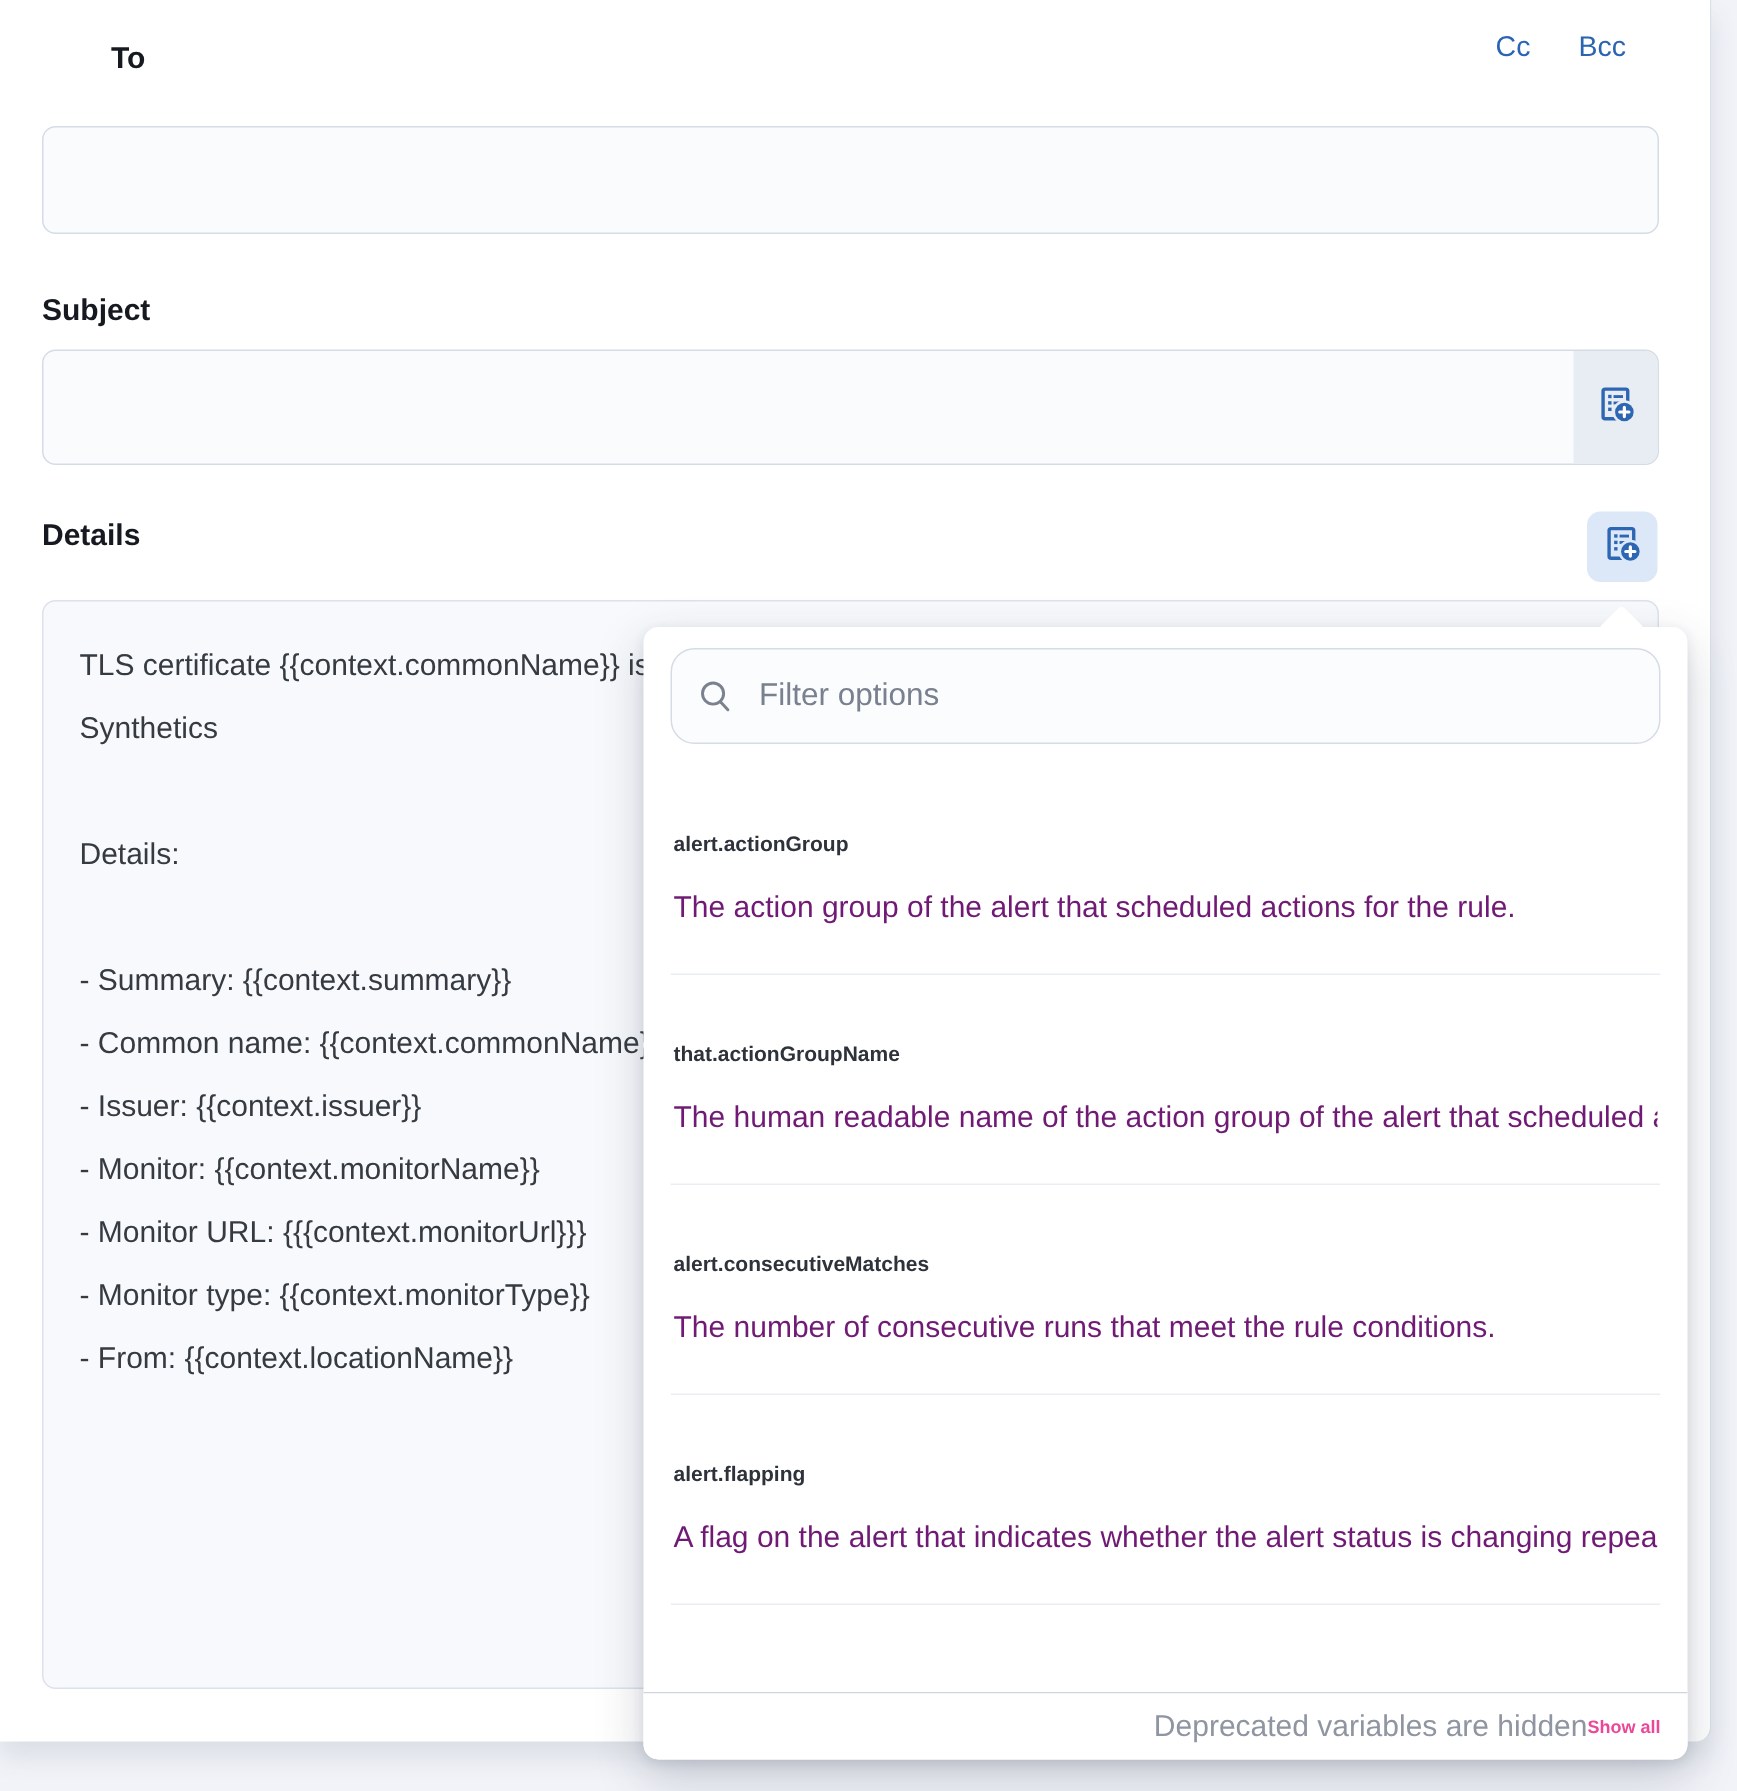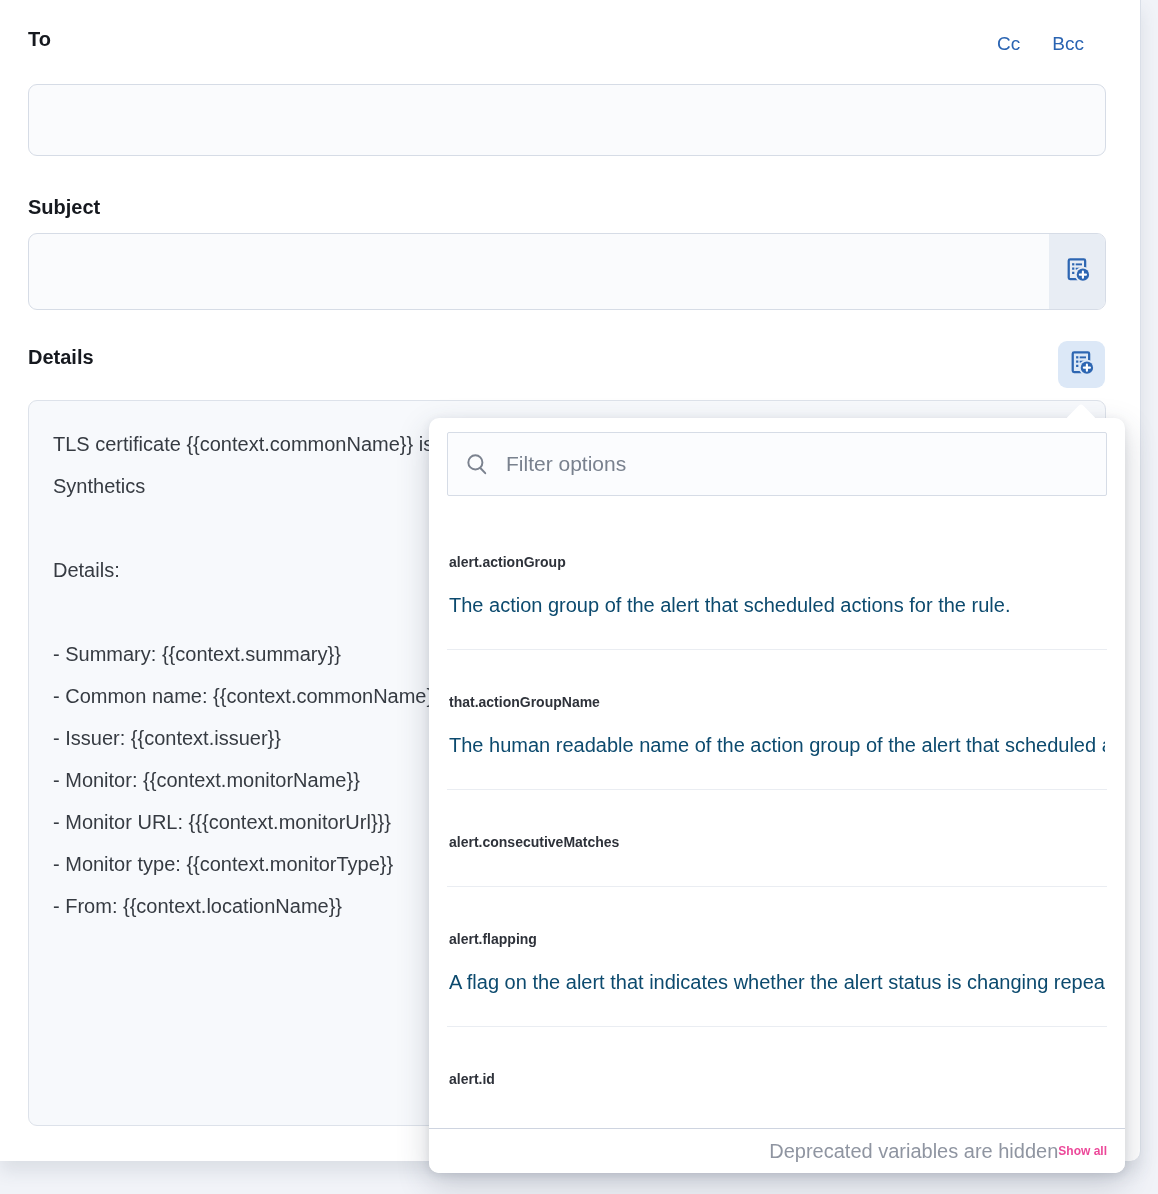--- a/index.html
+++ b/index.html
@@ -21,21 +21,21 @@
     border-radius:0 0 10px 0;
     box-shadow:0 10px 18px rgba(60,70,90,.12);
   }
 
   .field-label {
     position:absolute; left:28px;
     font-size:20px; font-weight:700; color:#16191f;
   }
 
   .to-links {
-    position:absolute; top:33px; left:28px; width:1078px;
+    position:absolute; top:21px; left:28px; width:1078px;
     display:flex; justify-content:flex-end; gap:32px;
     padding-right:22px;
     font-size:19px; font-weight:500;
   }
   .link { color:#2a64b2; cursor:pointer; }
 
   .text-field {
     position:absolute; left:28px; width:1078px;
     background:#fafbfd;
     border:1px solid #d6dce6;
@@ -88,21 +88,21 @@
   }
   .popover-arrow {
     position:absolute; top:-10px; left:641px;
     width:22px; height:22px; background:#fff;
     transform:rotate(45deg); border-radius:3px;
   }
   .popover-body { position:relative; padding:14px 18px 0; height:100%; }
 
   .filter-box {
     height:64px;
-    border:1px solid #d6dce6; border-radius:2px;
+    border:1px solid #d6dce6; border-radius:16px;
     background:#fbfcfe;
     display:flex; align-items:center; gap:14px;
     padding:0 16px;
   }
   .filter-box input {
     flex:1; border:none; outline:none; background:transparent;
     font-family:inherit; font-size:21px; color:#3a3f46;
   }
   .filter-box input::placeholder { color:#79818e; opacity:1; }
 
@@ -110,21 +110,21 @@
     margin-top:14px; height:608px;
     overflow:hidden; position:relative;
   }
   .var-item { padding:38px 2px 30px; cursor:pointer; }
   .var-item:not(:last-child) { border-bottom:1px solid #eaedf2; }
   .var-name {
     font-size:14px; font-weight:700; color:#2e323a; line-height:28px;
     white-space:nowrap; overflow:hidden;
   }
   .var-desc {
-    font-size:20px; color:#0c4a6e; line-height:28px; margin-top:15px;
+    font-size:20px; color:#701a75; line-height:28px; margin-top:15px;
     white-space:nowrap; overflow:hidden;
   }
   .list-fade {
     position:absolute; left:0; right:0; bottom:0; height:30px;
     background:linear-gradient(rgba(255,255,255,0), #fff 80%);
     pointer-events:none;
   }
 
   .popover-footer {
     position:absolute; left:0; right:0; bottom:0; height:45px;
@@ -135,21 +135,21 @@
     padding:0 18px;
   }
   .footer-status { font-size:20px; color:#8f95a1; }
   .footer-action { font-size:12px; font-weight:700; color:#ec4899; cursor:pointer; }
 </style>
 </head>
 <body>
 
 <div class="flyout">
 
-  <div class="field-label" style="top:28px;">To</div>
+  <div class="field-label" style="top:28px;margin-left:46px;">To</div>
   <div class="to-links">
     <span class="link">Cc</span>
     <span class="link">Bcc</span>
   </div>
   <div class="text-field to-field">
     <input class="field-input" value="" style="">
   </div>
 
   <div class="field-label" style="top:196px;">Subject</div>
   <div class="text-field subject-field">
@@ -220,20 +220,21 @@
       <div class="var-item">
     <div class="var-name">alert.actionGroup</div>
     <div class="var-desc">The action group of the alert that scheduled actions for the rule.</div>
   </div>
         <div class="var-item">
     <div class="var-name">that.actionGroupName</div>
     <div class="var-desc">The human readable name of the action group of the alert that scheduled actions for the rule.</div>
   </div>
         <div class="var-item">
     <div class="var-name">alert.consecutiveMatches</div>
+    <div class="var-desc">The number of consecutive runs that meet the rule conditions.</div>
   </div>
         <div class="var-item">
     <div class="var-name">alert.flapping</div>
     <div class="var-desc">A flag on the alert that indicates whether the alert status is changing repeatedly.</div>
   </div>
         <div class="var-item">
     <div class="var-name">alert.id</div>
 
   </div>
         <div class="list-fade"></div>

